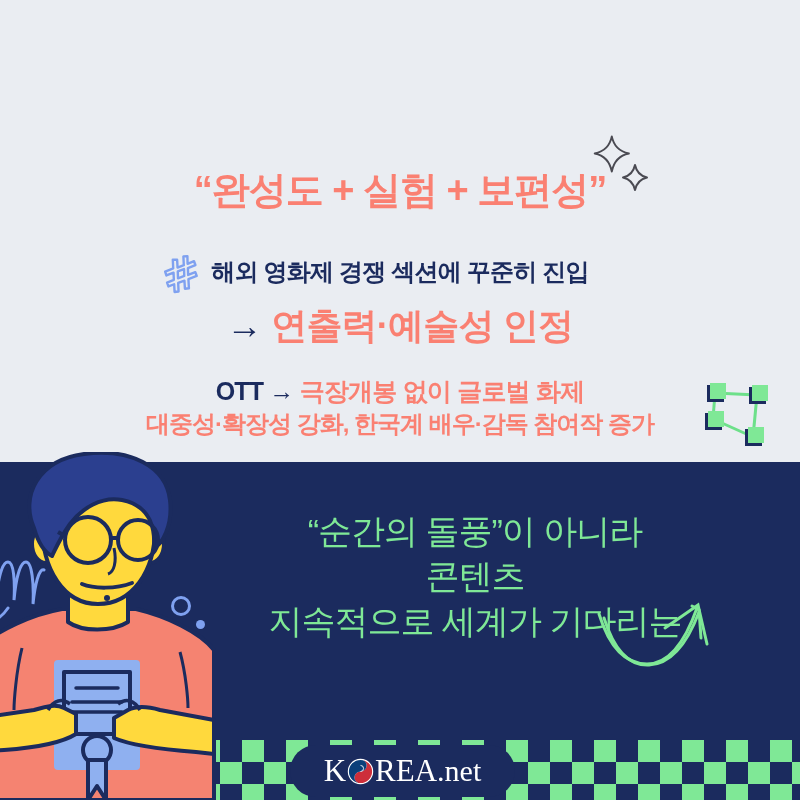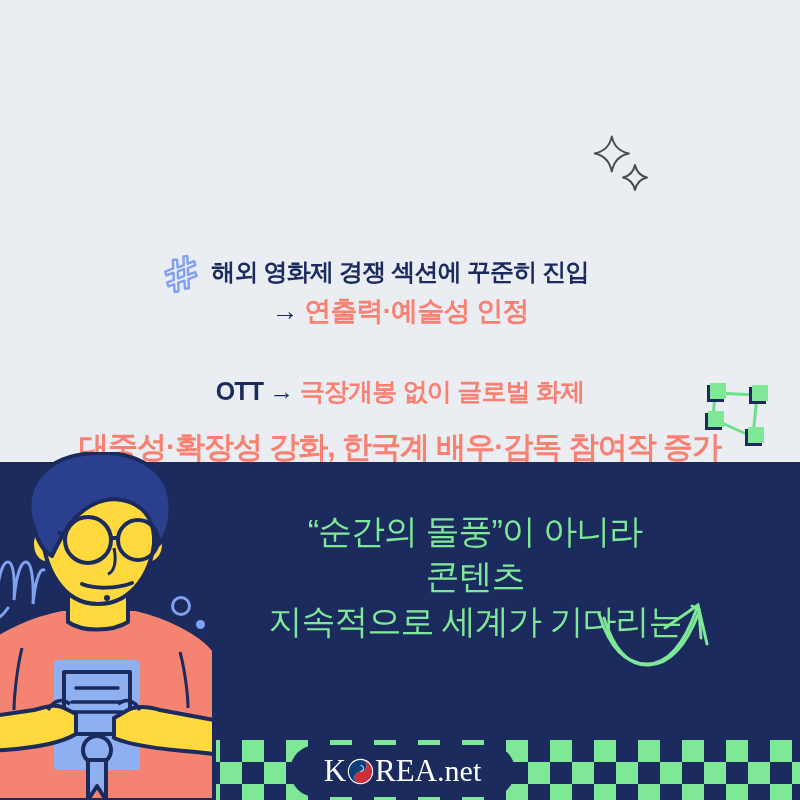--- a/index.html
+++ b/index.html
@@ -36,33 +36,33 @@
   .hash-icon { position:absolute; left:160px; top:252px; width:44px; height:44px; }
 
   .block-a {
     position:absolute; left:0; top:256px; width:800px; text-align:center;
   }
   .block-a .line1 {
     font-size:24px; font-weight:bold; color:#1b2b5e; letter-spacing:-0.8px;
     white-space:nowrap; 
   }
   .block-a .line2 {
-    margin-top:5px; font-size:27px; font-weight:bold; letter-spacing:-0.8px;
+    margin-top:14px; font-size:36px; font-weight:bold; letter-spacing:-0.8px;
     white-space:nowrap;
   }
   .arrow-navy { color:#1b2b5e; }
   .txt-coral { color:#fa8072; }
   .txt-navy  { color:#1b2b5e; }
 
   .block-b { position:absolute; left:0; top:355px; width:800px; text-align:center; }
   .block-b .line1 {
     font-size:25px; font-weight:bold; letter-spacing:-0.8px; white-space:nowrap;margin-top:20px;
   }
   .block-b .line2 {
-    margin-top:19px; font-size:30px; font-weight:bold; letter-spacing:-1px;
+    margin-top:0; font-size:24px; font-weight:bold; letter-spacing:-1px;
     color:#fa8072; white-space:nowrap;
   }
 
   .sparkles { position:absolute; left:585px; top:125px; width:80px; height:80px; }
   .constellation { position:absolute; left:695px; top:375px; width:86px; height:78px; }
 
   
   .navy-panel {
     position:absolute; left:0; top:462px; width:800px; height:338px;
     background:#1b2b5e; overflow:hidden;
@@ -107,20 +107,21 @@
   .taegeuk { width:27px; height:27px; margin:0 1px; display:inline-block; vertical-align:middle; }
 </style>
 </head>
 <body>
 
 <div id="stage">
 
   <div class="top-panel">
 
 
+    <div class="sub-quote">“완성도 + 실험 + 보편성”</div>
 
     <svg class="hash-icon" viewBox="0 0 44 44">
       <g transform="rotate(-12 22 22)" fill="none" stroke="#7fa1f0" stroke-width="2.4" stroke-linejoin="round" stroke-linecap="round">
         <path d="M16 6 L14.6 14.6 L6 16.2 L6.4 20.2 L14 19 L12.8 26 L5.6 27.4 L6.2 31.4
                  L12.2 30.4 L11 38 L15 38.4 L16.4 30 L23 29 L21.8 37 L25.8 37.4
                  L27.2 28.4 L36 27 L35.4 23 L27.8 24.2 L29 17.4 L37 16 L36.4 12
                  L29.6 13.2 L31 5.6 L27 5.2 L25.6 13.8 L19 14.8 L20.2 7 Z
                  M18.4 18.6 L25 17.6 L23.8 24.4 L17.2 25.4 Z"></path>
       </g>
     </svg>

